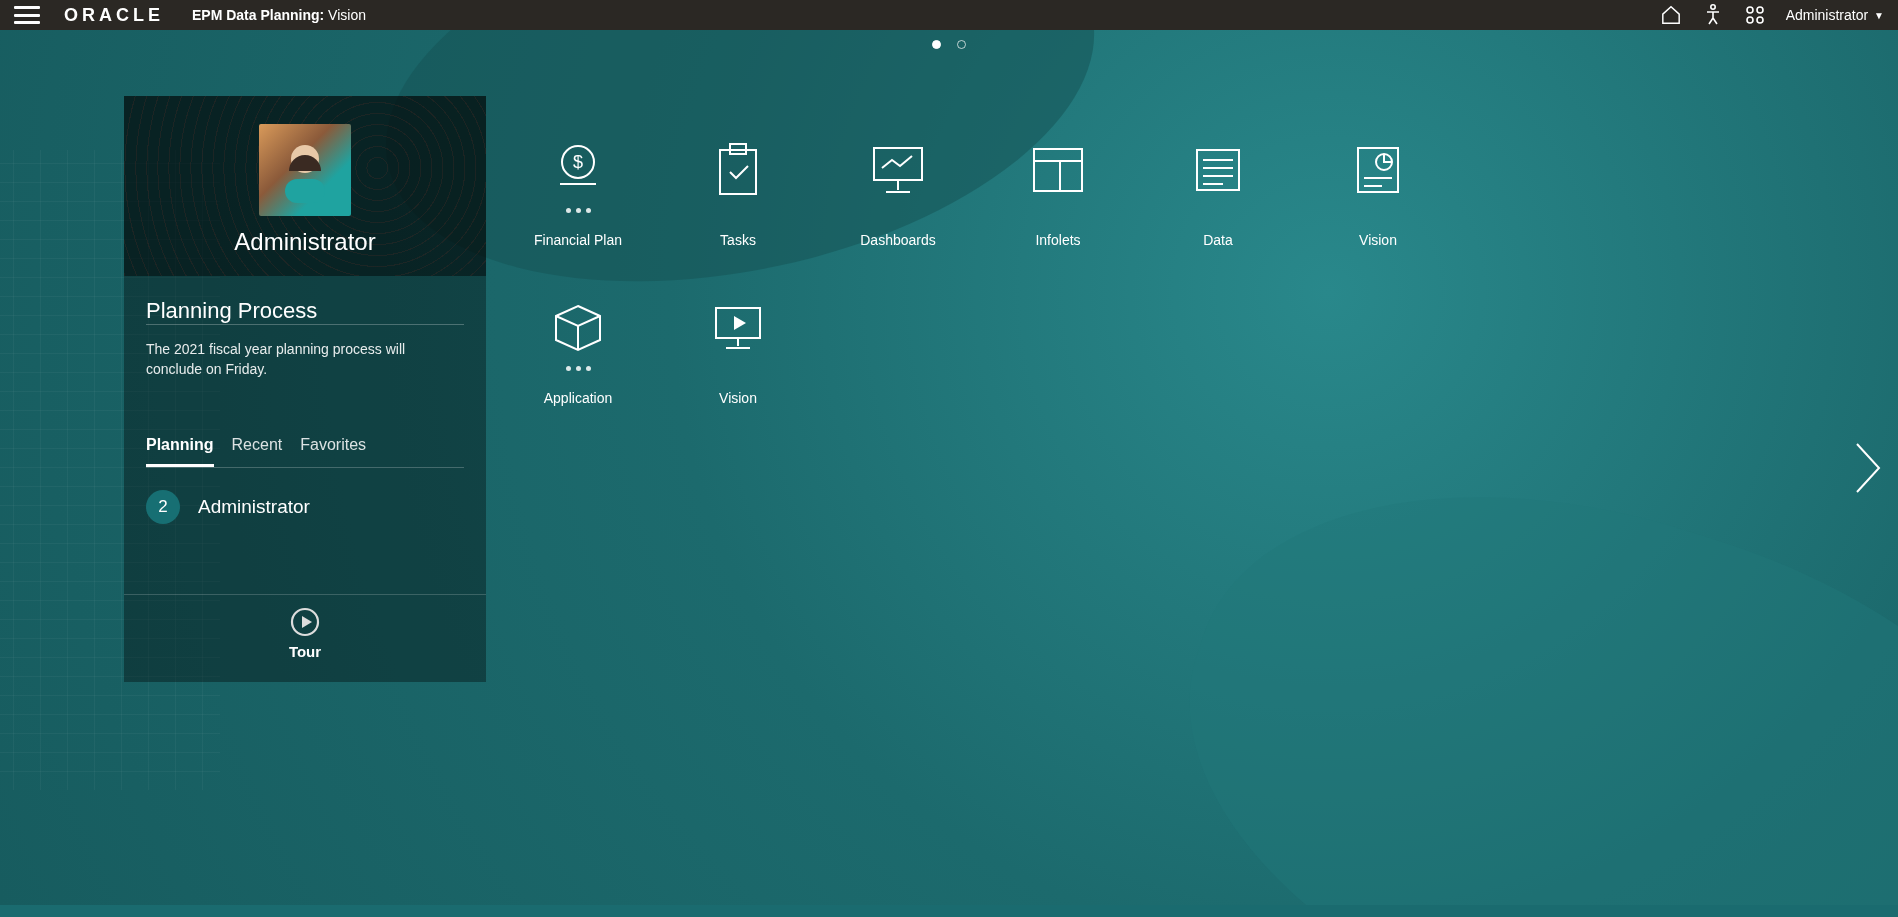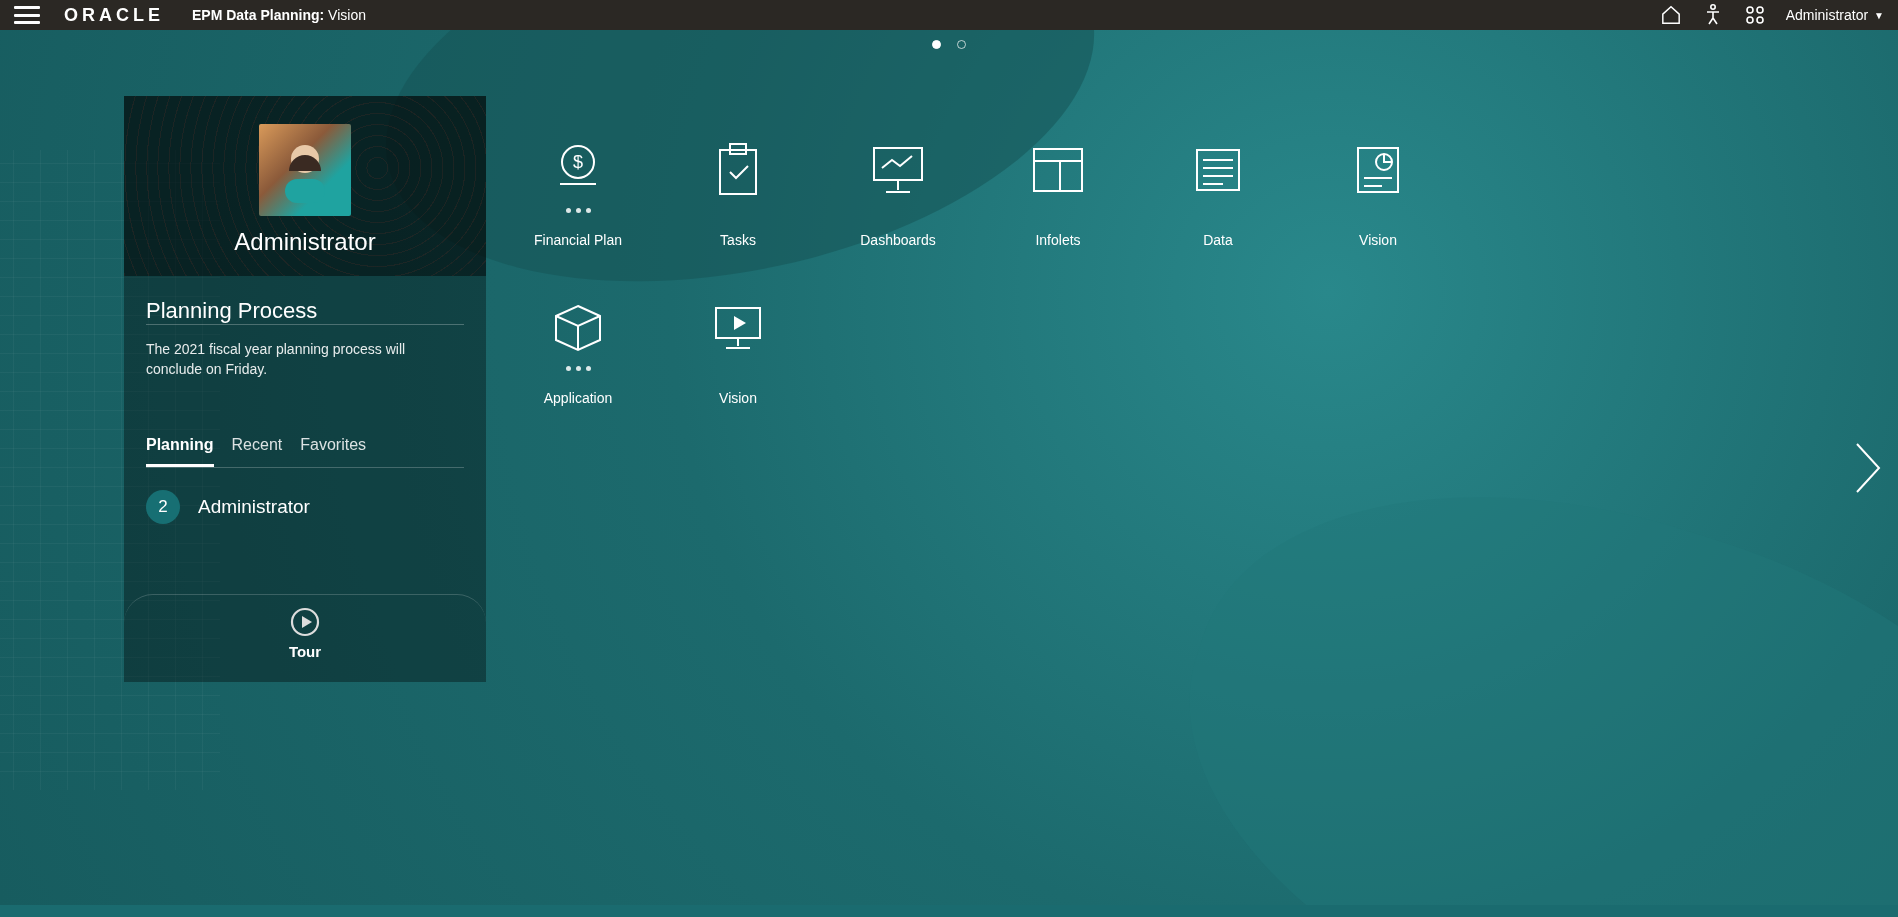--- a/index.html
+++ b/index.html
@@ -127,21 +127,21 @@
   
   .activity-row { display:flex; align-items:center; gap:18px; margin-top:22px; cursor:pointer;}
   .badge {
     background:#176f73;
     width:34px; height:34px; border-radius:50%;
     display:flex; align-items:center; justify-content:center;
     font-size:17px; font-weight:500;
   }
   .activity-label { font-size:19px;}
   
-  .side-footer { margin-top:60px; padding:12px 0 22px; text-align:center; border-top:1px solid rgba(255,255,255,.18);border-radius:29px;}
+  .side-footer { margin-top:60px; padding:12px 0 22px; text-align:center; border-top:1px solid rgba(255,255,255,.18);}
   .play-circle { width:30px; height:30px; margin:0 auto 6px; cursor:pointer;}
   .play-circle svg circle { fill:none; stroke:#ddd; stroke-width:2.2;}
   .play-circle svg polygon { fill:#ddd;}
   .tour-label { font-weight:700; font-size:15px;}
   
   
   .cluster-grid {
     position:absolute;
     top:108px; left:498px;
     display:grid;

